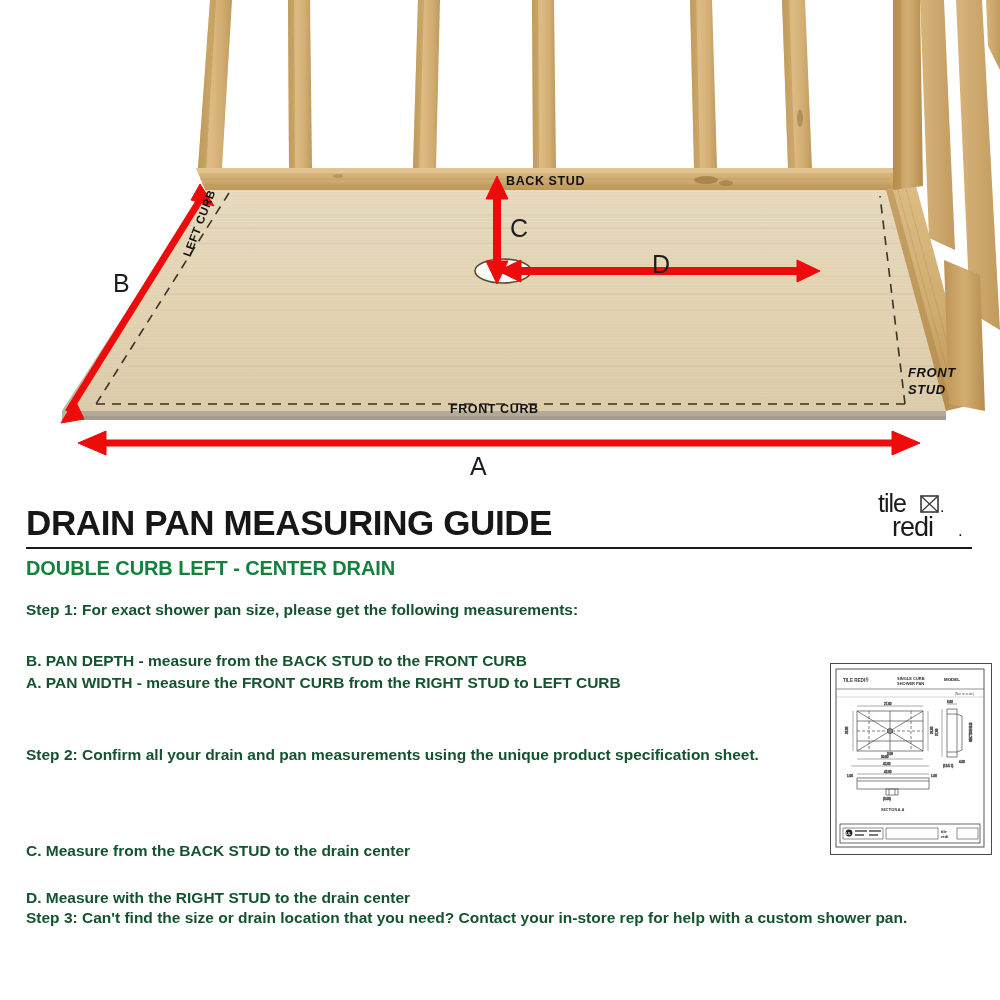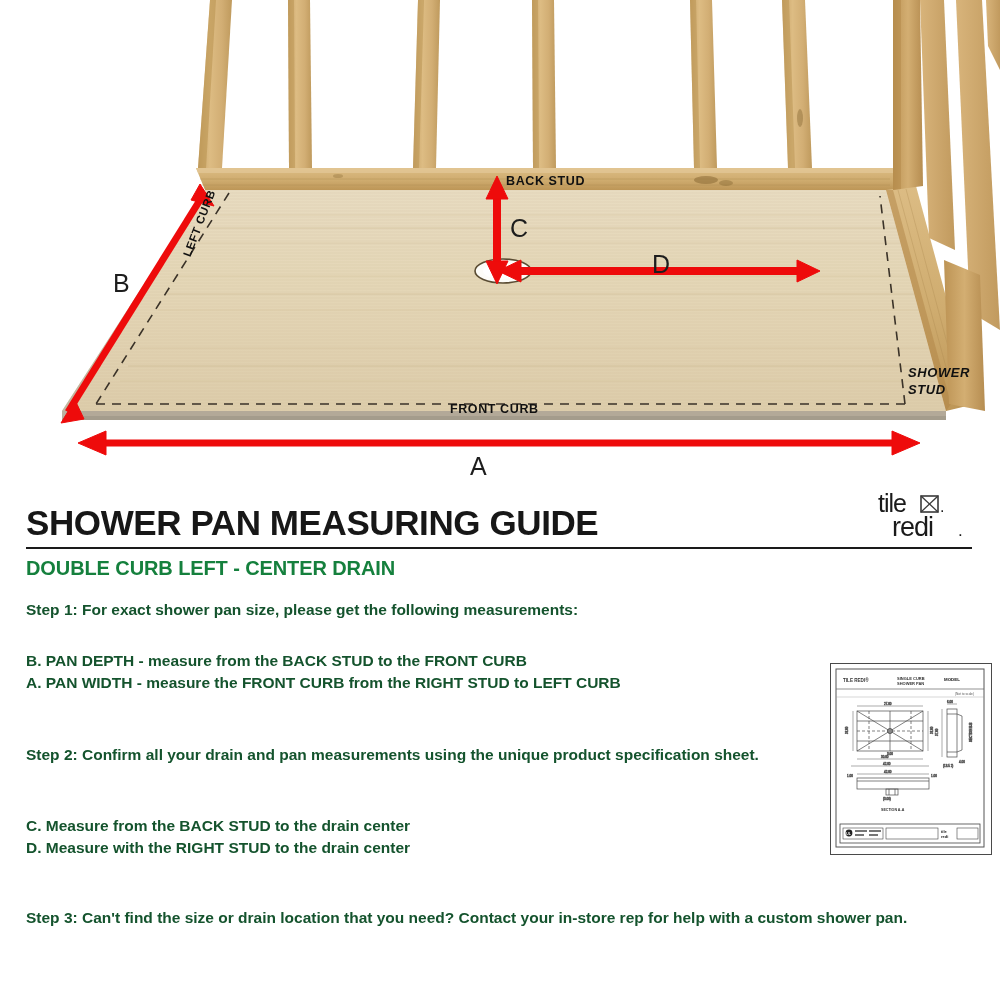--- a/index.html
+++ b/index.html
@@ -47,21 +47,21 @@
     position:absolute;left:26px;top:70px;
     font-size:20px;font-weight:bold;letter-spacing:-.1px;color:#15803d;
   }
 
   .para{position:absolute;font-size:15.5px;font-weight:bold;color:#14532d;line-height:22px;}
   #p-step1{left:26px;top:112px;width:800px;}
   #p-ab{left:26px;top:163px;width:800px;}
   #p-ab .line{display:block;}
   #p-step2{left:26px;top:257px;width:800px;text-align:justify;}
   #p-cd{left:26px;top:328px;width:800px;}
-  #p-cd .line{display:block;}
+  #p-cd .line{display:block;margin-top:25px;}
   #p-step3{left:26px;top:420px;width:950px;}
 
   
   #spec{
     position:absolute;left:830px;top:176px;width:160px;height:190px;
     background:#fff;border:1px solid #4a4a4a;
   }
   #spec svg{display:block;}
   .tiny{font-family:"Liberation Sans",sans-serif;}
 
@@ -219,21 +219,21 @@
         <polygon points="498,271 521,260 521,282"></polygon>
         <polygon points="820,271 797,260 797,282"></polygon>
       </g>
     </g>
   </svg>
 
   <div class="stud-label" id="lbl-back-stud">BACK STUD</div>
   <div class="stud-label" id="lbl-front-curb">FRONT CURB</div>
   <div class="stud-label" id="lbl-left-curb">LEFT CURB</div>
   <div class="stud-label" id="lbl-right-stud">
-    <div>SHOWER</div>
+    <div>FRONT</div>
     <div>STUD</div>
   </div>
 
   <div class="meas-letter" id="ltr-A">A</div>
   <div class="meas-letter" id="ltr-B">B</div>
   <div class="meas-letter" id="ltr-C">C</div>
   <div class="meas-letter" id="ltr-D">D</div>
 </div>
 
 <div id="sheet">
@@ -245,21 +245,21 @@
         <rect x="49" y="8" width="17" height="16" fill="#fff" stroke="#3a3a3a" stroke-width="1.6"></rect>
         <line x1="49" y1="8" x2="66" y2="24" stroke="#3a3a3a" stroke-width="1.3"></line>
         <line x1="66" y1="8" x2="49" y2="24" stroke="#3a3a3a" stroke-width="1.3"></line>
       </g>
       <text x="68" y="24" font-family="Liberation Sans, sans-serif" font-size="16" fill="#1a1a1a">.</text>
       <text x="20" y="48" font-family="Liberation Sans, sans-serif" font-size="27" fill="#1a1a1a" letter-spacing="-1">redi</text>
       <text x="86" y="48" font-family="Liberation Sans, sans-serif" font-size="17" fill="#1a1a1a">.</text>
     </svg>
   </div>
 
-  <div id="title">SHOWER PAN MEASURING GUIDE</div>
+  <div id="title">DRAIN PAN MEASURING GUIDE</div>
   <div id="title-rule"></div>
   <div id="subtitle">DOUBLE CURB LEFT - CENTER DRAIN</div>
 
   <div class="para" id="p-step1">Step 1: For exact shower pan size, please get the following measurements:</div>
 
   <div class="para" id="p-ab">
     <span class="line">B. PAN DEPTH - measure from the BACK STUD to the FRONT CURB</span>
     <span class="line">A. PAN WIDTH - measure the FRONT CURB from the RIGHT STUD to LEFT CURB</span>
   </div>
 

